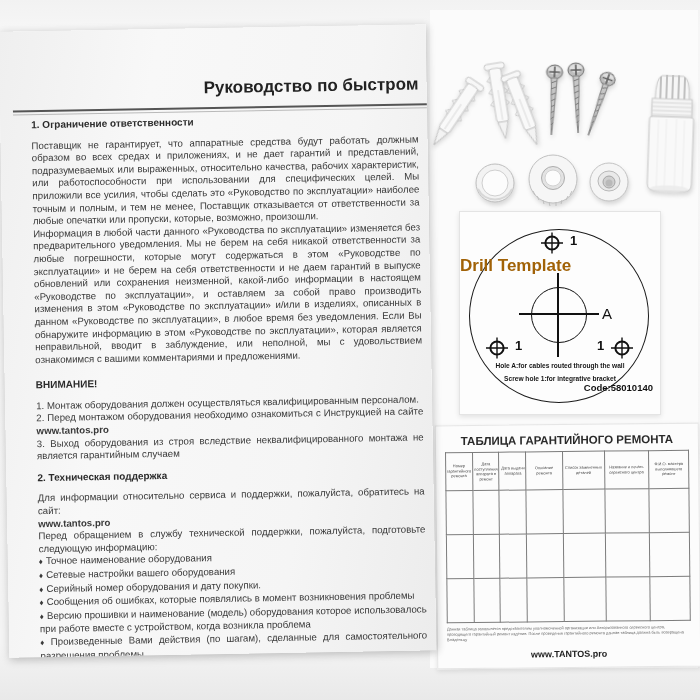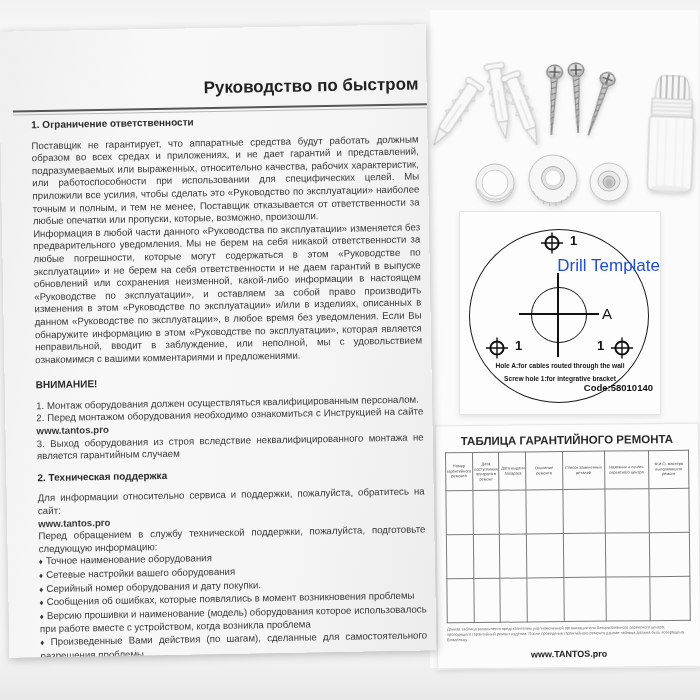--- a/index.html
+++ b/index.html
@@ -37,22 +37,22 @@
            color:rgba(125,125,125,.22);transform:translateY(-5px);white-space:nowrap;}
 
   
   .hw{position:absolute;filter:drop-shadow(1px 3px 2px rgba(0,0,0,.14));}
 
   
   .drill-card{position:absolute;left:459px;top:211px;width:200px;height:202px;
               background:#fdfdfd;border:1px solid #e4e4e4;box-shadow:0 2px 5px rgba(0,0,0,.10);}
   .big-circle{position:absolute;left:9px;top:17px;width:178px;height:172px;
               border:1.6px solid #1b1b1b;border-radius:50%;}
-  .dt-title{position:absolute;top:44px;left:0;width:100%;text-align:right;
-            font-size:17px;font-weight:normal;color:#1d4ed8;}
+  .dt-title{position:absolute;top:44px;left:0;width:100%;text-align:left;
+            font-size:17px;font-weight:bold;color:#a16207;}
   .xh{position:absolute;width:30px;height:24px;}
   .xh-label{position:absolute;font-size:13px;font-weight:bold;color:#111;}
   .c-circle{position:absolute;left:71px;top:75px;width:54px;height:54px;
             border:1.6px solid #111;border-radius:50%;}
   .c-vline{position:absolute;left:97px;top:61px;width:1.5px;height:84px;background:#111;}
   .c-hline{position:absolute;left:59px;top:101px;width:80px;height:1.5px;background:#111;}
   .a-label{position:absolute;left:142px;top:93px;font-size:15px;color:#111;}
   .dt-note{position:absolute;left:0;width:100%;text-align:center;
            font-size:6.6px;font-weight:bold;color:#161616;}
   .dt-code{position:absolute;right:7px;top:170px;font-size:9.5px;font-weight:bold;color:#111;}

